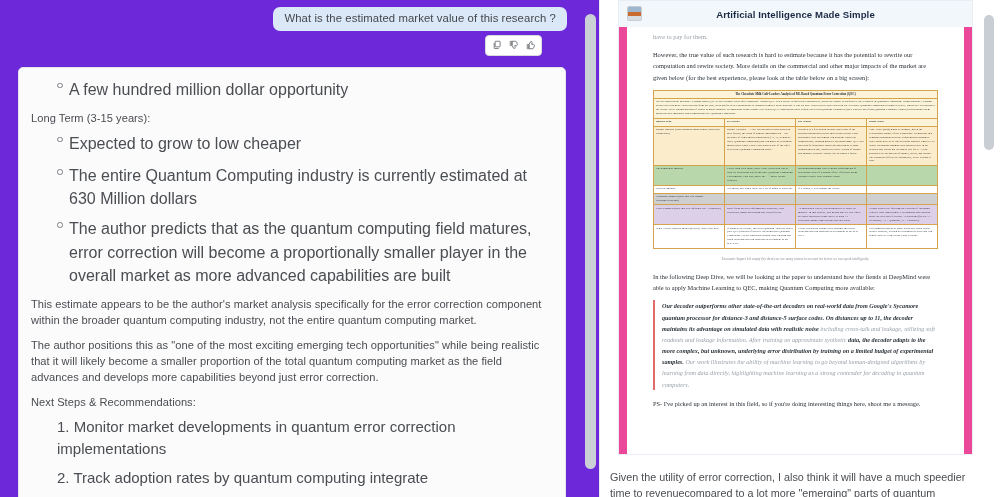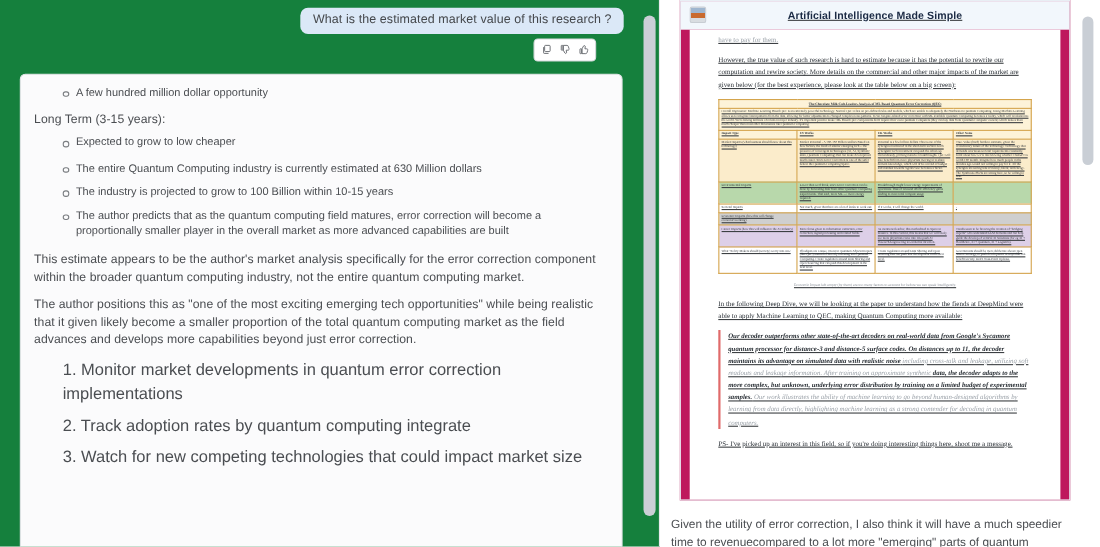--- a/index.html
+++ b/index.html
@@ -9,21 +9,21 @@
     background:#ffffff;
     color:#3c4043;
     font-size:11px;
   }
   .app { position:relative; width:1000px; height:497px; display:flex; }
 
   
   .chat-pane {
     position:relative;
     width:600px; height:497px;
-    background:#15803d;
+    background:#6d28d9;
     overflow:hidden;
   }
   .chat-inner { position:absolute; left:0; top:0; width:585px; padding:7px 18px 0 18px; }
 
   .user-row { display:flex; justify-content:flex-end; }
   .user-bubble {
     background:#dbe8f7;
     color:#44474b;
     border-radius:7px;
     padding:5px 11px;
@@ -57,21 +57,21 @@
     font-size:11.1px;
     line-height:1.45;
     color:#4a4d51;
     margin:0 0 9px 0;
     letter-spacing:0.05px;
   }
   .answer-card p.tight { margin-bottom:6px; }
   ul.bullets { list-style:none; margin:0 0 9px 0; padding:0 0 0 26px; }
   ul.bullets li {
     position:relative;
-    font-size:10px; line-height:1.45; color:#4a4d51;
+    font-size:16px; line-height:1.45; color:#4a4d51;
     margin-bottom:7px; padding-left:12px;
   }
   ul.bullets li::before {
     content:"";
     position:absolute; left:0; top:5px;
     width:3.5px; height:3.5px; border-radius:50%;
     border:1px solid #7b7e82; background:transparent;
   }
   ol.numlist { list-style:none; margin:0 0 9px 0; padding:0 0 0 26px; counter-reset:n; }
   ol.numlist li {
@@ -99,24 +99,23 @@
   
   .doc-pane {
     position:relative;
     width:400px; height:497px;
     background:#ffffff;
     overflow:hidden;
   }
   .doc-viewport {
     position:absolute; left:18px; top:0;
     width:355px; height:455px;
-    background:#be185d;
+    background:#ec4899;
     border:1px solid #e9eef4;
     overflow:hidden;
-    text-decoration:underline;
   }
   .doc-header {
     position:relative;
     height:26px;
     background:#f2f7fc;
     display:flex; align-items:center;
   }
   .doc-thumb {
     position:absolute; left:8px; top:5px;
     width:15px; height:15px;
@@ -235,27 +234,27 @@
           <li>A few hundred million dollar opportunity</li>
         </ul>
 
         <p class="tight">Long Term (3-15 years):</p>
         <ul class="bullets">
           <li>Expected to grow to low cheaper</li>
         </ul>
 
         <ul class="bullets">
           <li>The entire Quantum Computing industry is currently estimated at 630 Million dollars</li>
-          <li>The industry is projected to grow to 100 Billion within 10-15 years</li>
           <li>The author predicts that as the quantum computing field matures, error correction will become a proportionally smaller player in the overall market as more advanced capabilities are built</li>
         </ul>
 
         <p>This estimate appears to be the author's market analysis specifically for the error correction component within the broader quantum computing industry, not the entire quantum computing market.</p>
-        <p>The author positions this as "one of the most exciting emerging tech opportunities" while being realistic that it given likely become a smaller proportion of the total quantum computing market as the field advances and develops more capabilities beyond just error correction.</p>
-
+        <p>The author positions this as "one of the most exciting emerging tech opportunities" while being realistic that it will likely become a smaller proportion of the total quantum computing market as the field advances and develops more capabilities beyond just error correction.</p>
+
+        <p class="tight">Next Steps &amp; Recommendations:</p>
         <ol class="numlist">
           <li>Monitor market developments in quantum error correction implementations</li>
           <li>Track adoption rates by quantum computing integrate</li>
           <li>Watch for new competing technologies that could impact market size</li>
 
         </ol>
 
       </div>
     </div>
 

